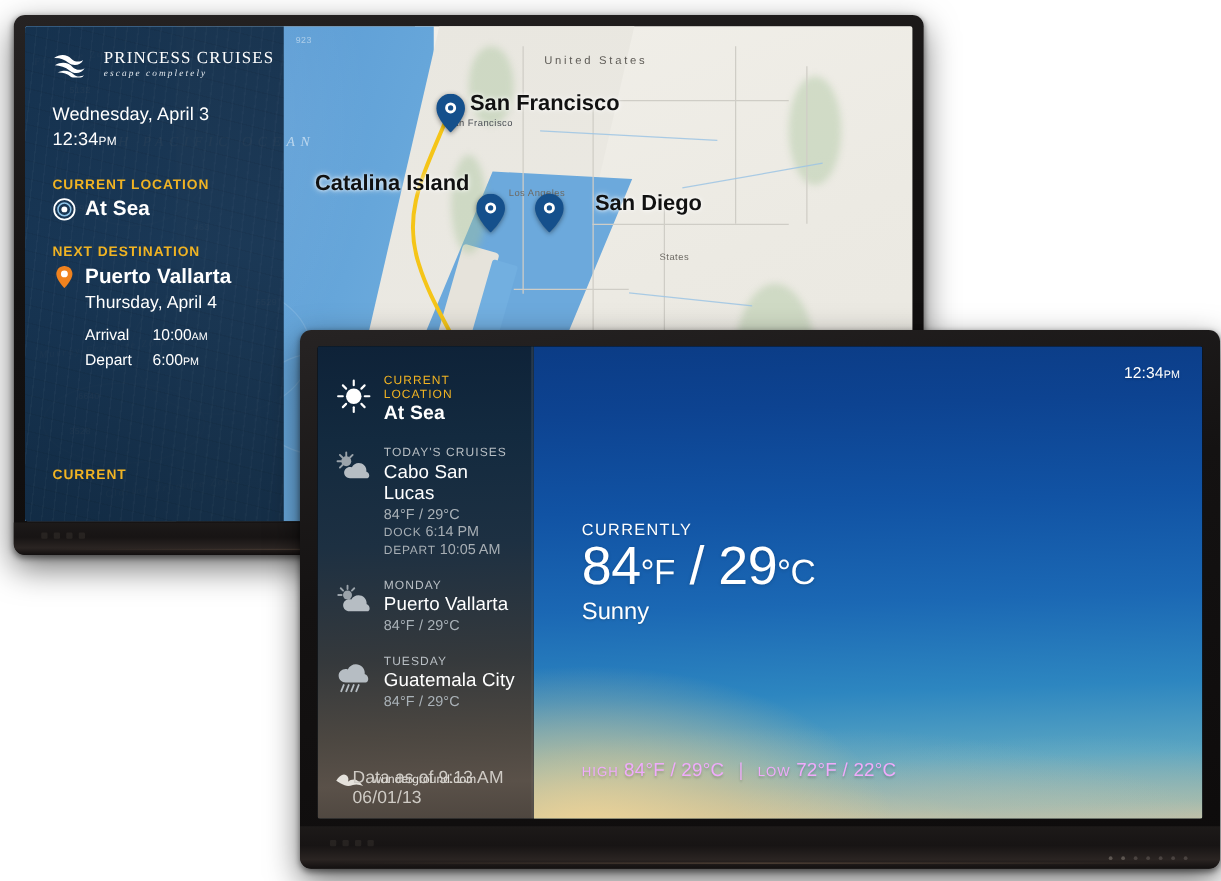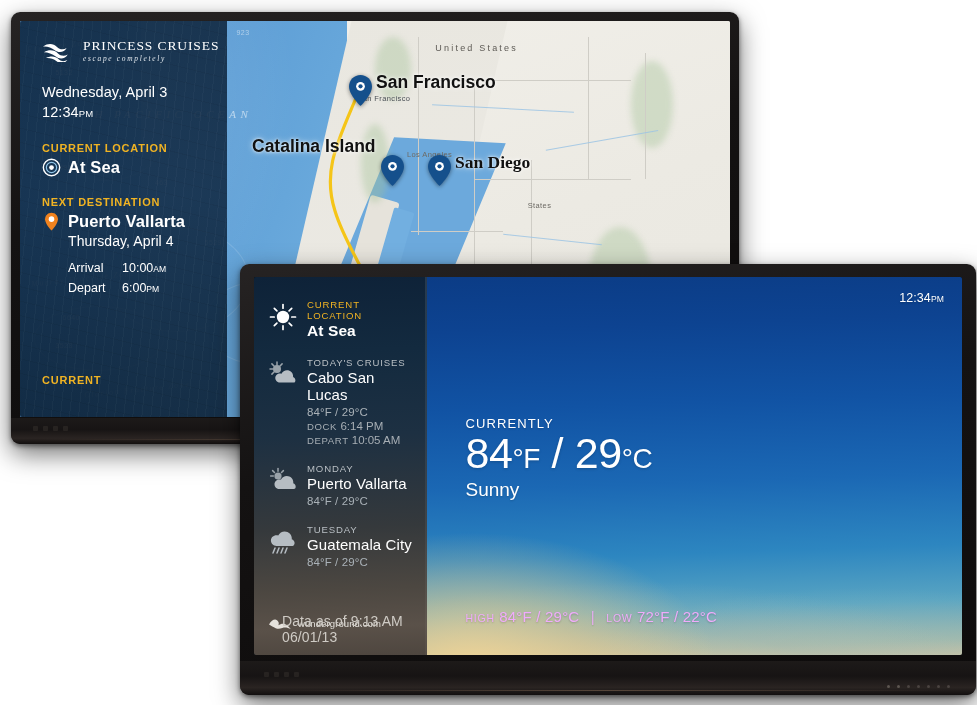--- a/index.html
+++ b/index.html
@@ -340,21 +340,21 @@
           <div class="pin" style="left:408px;top:134px;">
             <svg viewBox="0 0 23 31">
                 <path d="M11.5 0C5.1 0 0 5.1 0 11.5 0 20 11.5 31 11.5 31S23 20 23 11.5C23 5.1 17.9 0 11.5 0z" fill="#15508c"></path>
                 <circle cx="11.5" cy="11.3" r="4.4" fill="#fff"></circle>
                 <circle cx="11.5" cy="11.3" r="2.1" fill="#15508c"></circle>
               </svg>
           </div>
 
           <span class="city-label" style="left:356px;top:51px;">San Francisco</span>
           <span class="city-label" style="left:232px;top:115px;">Catalina Island</span>
-          <span class="city-label" style="left:435px;top:131px;font-family:Liberation Serif, serif;">San Diego</span>
+          <span class="city-label" style="left:456px;top:131px;">San Diego</span>
         </div>
 
         <div class="info-panel">
           <div class="panel-inner">
 
             <div class="pc-logo">
               <svg class="pc-mark" viewBox="0 0 34 22">
                 <path d="M1 6.5c5-3.6 10.5-3.2 14 .4 2.6 2.7 6.5 3 9.6 1.1-2 4.2-8 5.3-11.8 2.2C9.4 7.4 5 6 1 6.5z" fill="#fff"></path>
                 <path d="M2 12.2c5.2-3.1 10.6-2.3 14 1.3 2.6 2.7 6.6 2.9 9.7 1-2.1 4.2-8.1 5.2-11.9 2-3.4-2.8-7.9-4.2-11.8-4.3z" fill="#fff"></path>
                 <path d="M4 18.1c4.8-2.6 9.6-1.8 12.7 1.2 2.4 2.3 5.9 2.4 8.6.7-2.1 3.5-7.4 4.1-10.7 1.3C11.6 18.8 7.6 17.8 4 18.1z" fill="#fff"></path>

